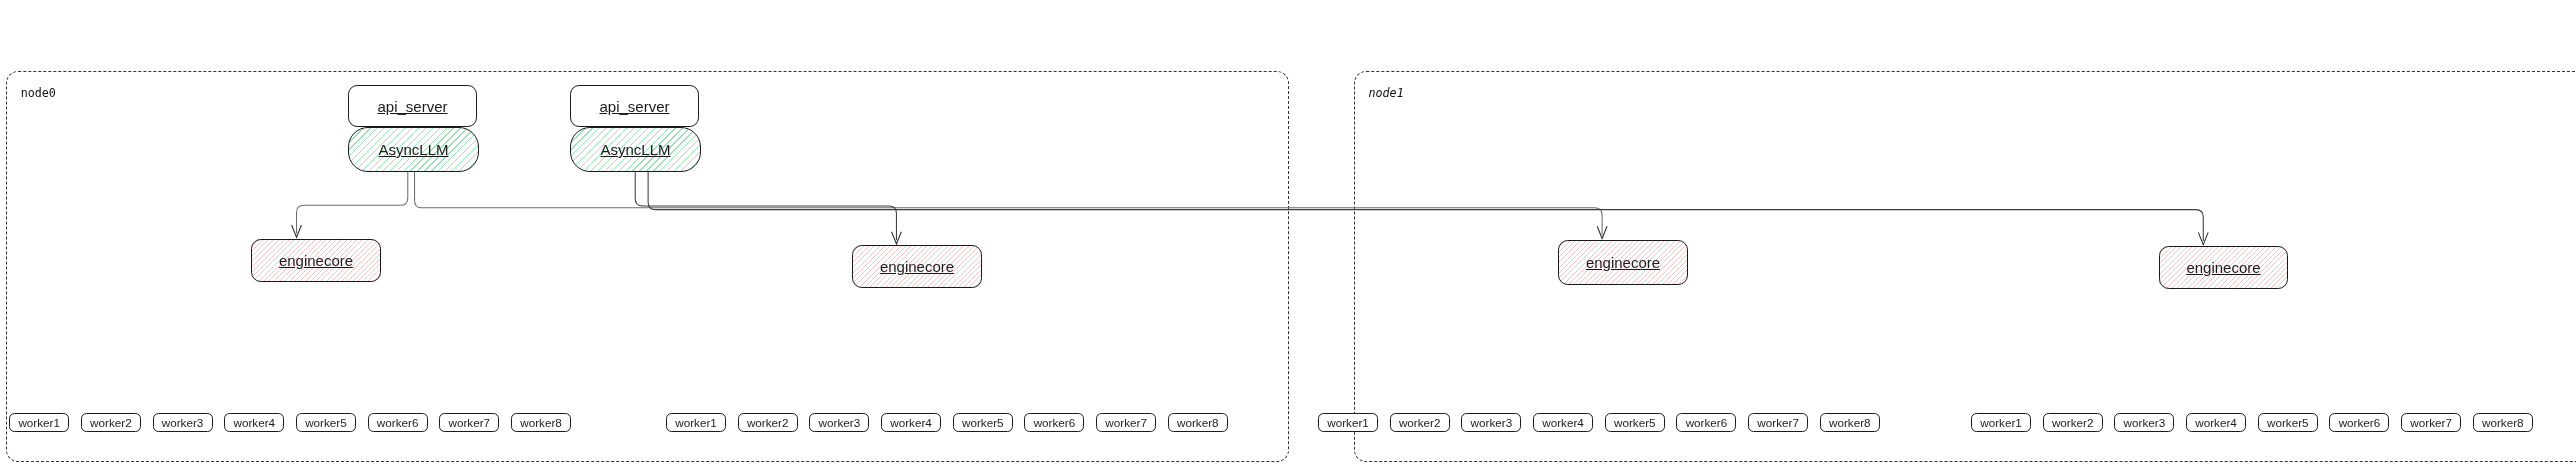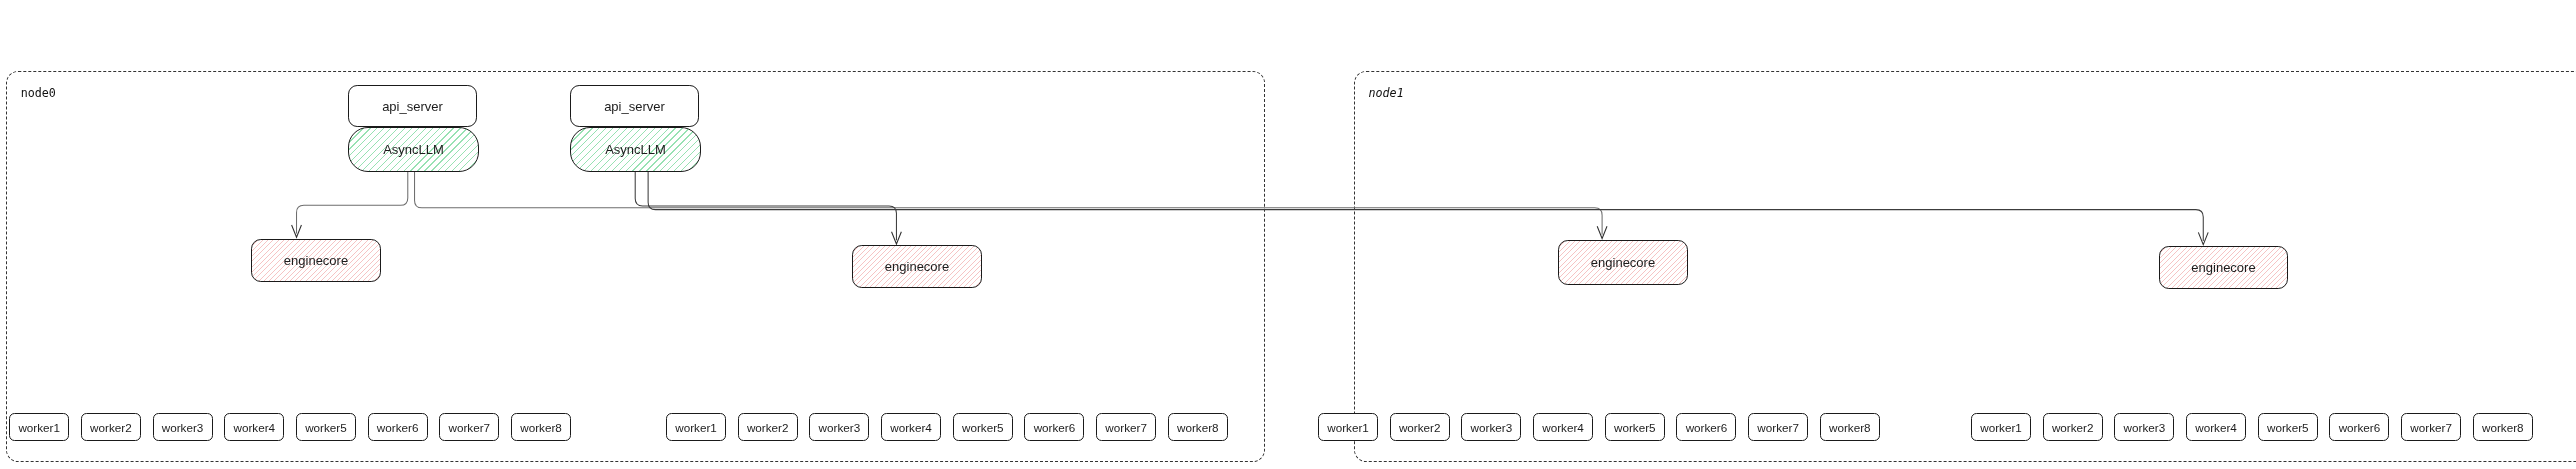--- a/index.html
+++ b/index.html
@@ -15,37 +15,39 @@
     text-align:center;
     font-family:"DejaVu Sans Mono", monospace;
     font-weight:bold;font-size:19px;color:#111;
     letter-spacing:0px;
   }
   .node{
     position:absolute;
     border:1.2px dashed #333;
     border-radius:12.3px;
     background:transparent;
+    padding-left:24px;
   }
   #node0{left:6.2px;top:71px;width:1257px;height:389px;}
   #node1{left:1354px;top:71px;width:1255px;height:389px;font-style:italic;}
   .node-label{
     position:absolute;left:13.5px;top:13.5px;
     font-family:"DejaVu Sans Mono", monospace;
     font-size:11.7px;color:#111;font-weight:500;
   }
   svg.edges{position:absolute;left:0;top:0;z-index:2;}
   .box{
     position:absolute;
     box-sizing:border-box;
     border:1.5px solid #1a1a1a;
     background:#ffffff;
     display:flex;align-items:center;justify-content:center;
-    font-size:13px;color:#1c1c1c;
+    font-size:15px;color:#1c1c1c;
     z-index:3;
+    text-decoration:underline;
   }
   .api{border-radius:9.2px;}
   .async{
     border-radius:20px;
     background-image:repeating-linear-gradient(135deg, rgba(96,210,138,0.65) 0px, rgba(96,210,138,0.65) 0.9px, transparent 0.9px, transparent 4.9px);
   }
   .engine{
     border-radius:9.8px;
     background-image:repeating-linear-gradient(135deg, rgba(238,148,148,0.55) 0px, rgba(238,148,148,0.55) 0.7px, transparent 0.7px, transparent 3.7px);
     margin-left:20px;
@@ -62,21 +64,21 @@
     position:absolute;top:413px;
     display:flex;gap:11.7px;
     z-index:3;
   }
   #wg1{left:9.2px;}
   #wg2{left:666px;}
   #wg3{left:1318px;}
   #wg4{left:1971px;}
   .worker{
     box-sizing:border-box;
-    width:60px;height:28px;
+    width:60px;height:19px;
     border:1.2px solid #1a1a1a;border-radius:5.5px;
     background:#fff;
     display:flex;align-items:center;justify-content:center;
     font-size:11.7px;color:#1c1c1c;
   }
   .edge{fill:none;stroke-width:1.7px;}
   .edge-gray{stroke:#6e6e6e;}
   .edge-dark{stroke:#3c3c3c;}
   .arrow{fill:none;stroke:#2e2e2e;stroke-width:1.7px;}
 </style>

